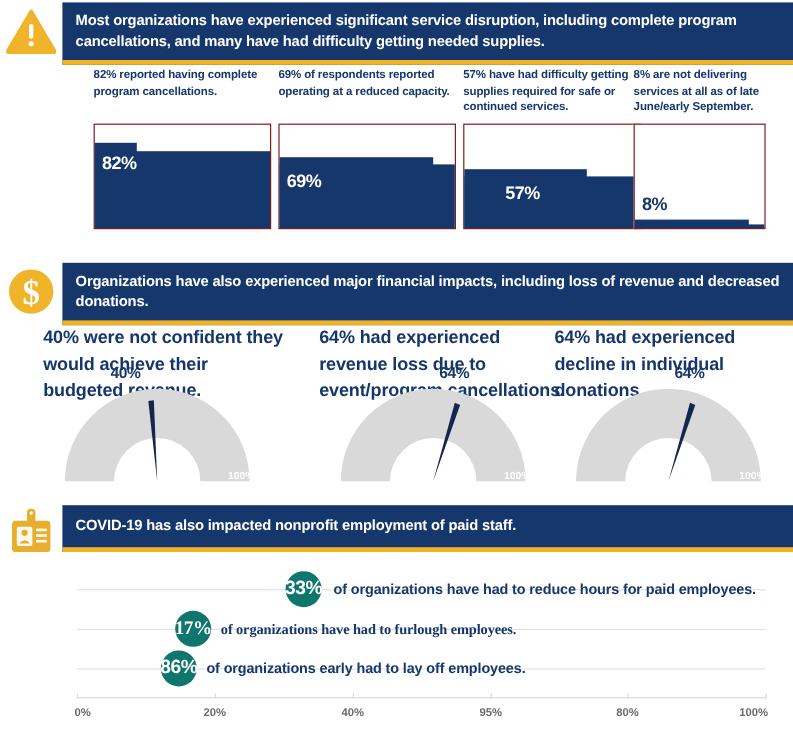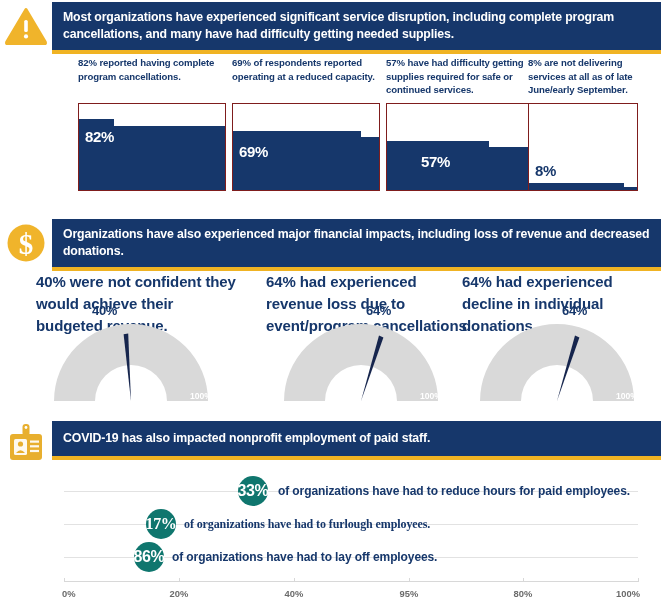--- a/index.html
+++ b/index.html
@@ -358,21 +358,21 @@
 
     <div class="dot-track" style="top:50px;"></div>
     <div class="dot-row" style="top:35px;font-family:Liberation Serif, serif;">
       <div class="dot" style="left:146px;">17%</div>
       <div class="dot-label" style="left:184px;">of organizations have had to furlough employees.</div>
     </div>
 
     <div class="dot-track" style="top:83px;"></div>
     <div class="dot-row" style="top:68px;">
       <div class="dot" style="left:134px;">86%</div>
-      <div class="dot-label" style="left:172px;">of organizations have had to lay off employees.</div>
+      <div class="dot-label" style="left:172px;">of organizations early had to lay off employees.</div>
     </div>
   </div>
 
   <div class="axis-line"></div>
 
   <div class="axis-tick" style="left:64px;"></div>
   <div class="axis-tick" style="left:179px;"></div>
   <div class="axis-tick" style="left:294px;"></div>
   <div class="axis-tick" style="left:409px;"></div>
   <div class="axis-tick" style="left:523px;"></div>

